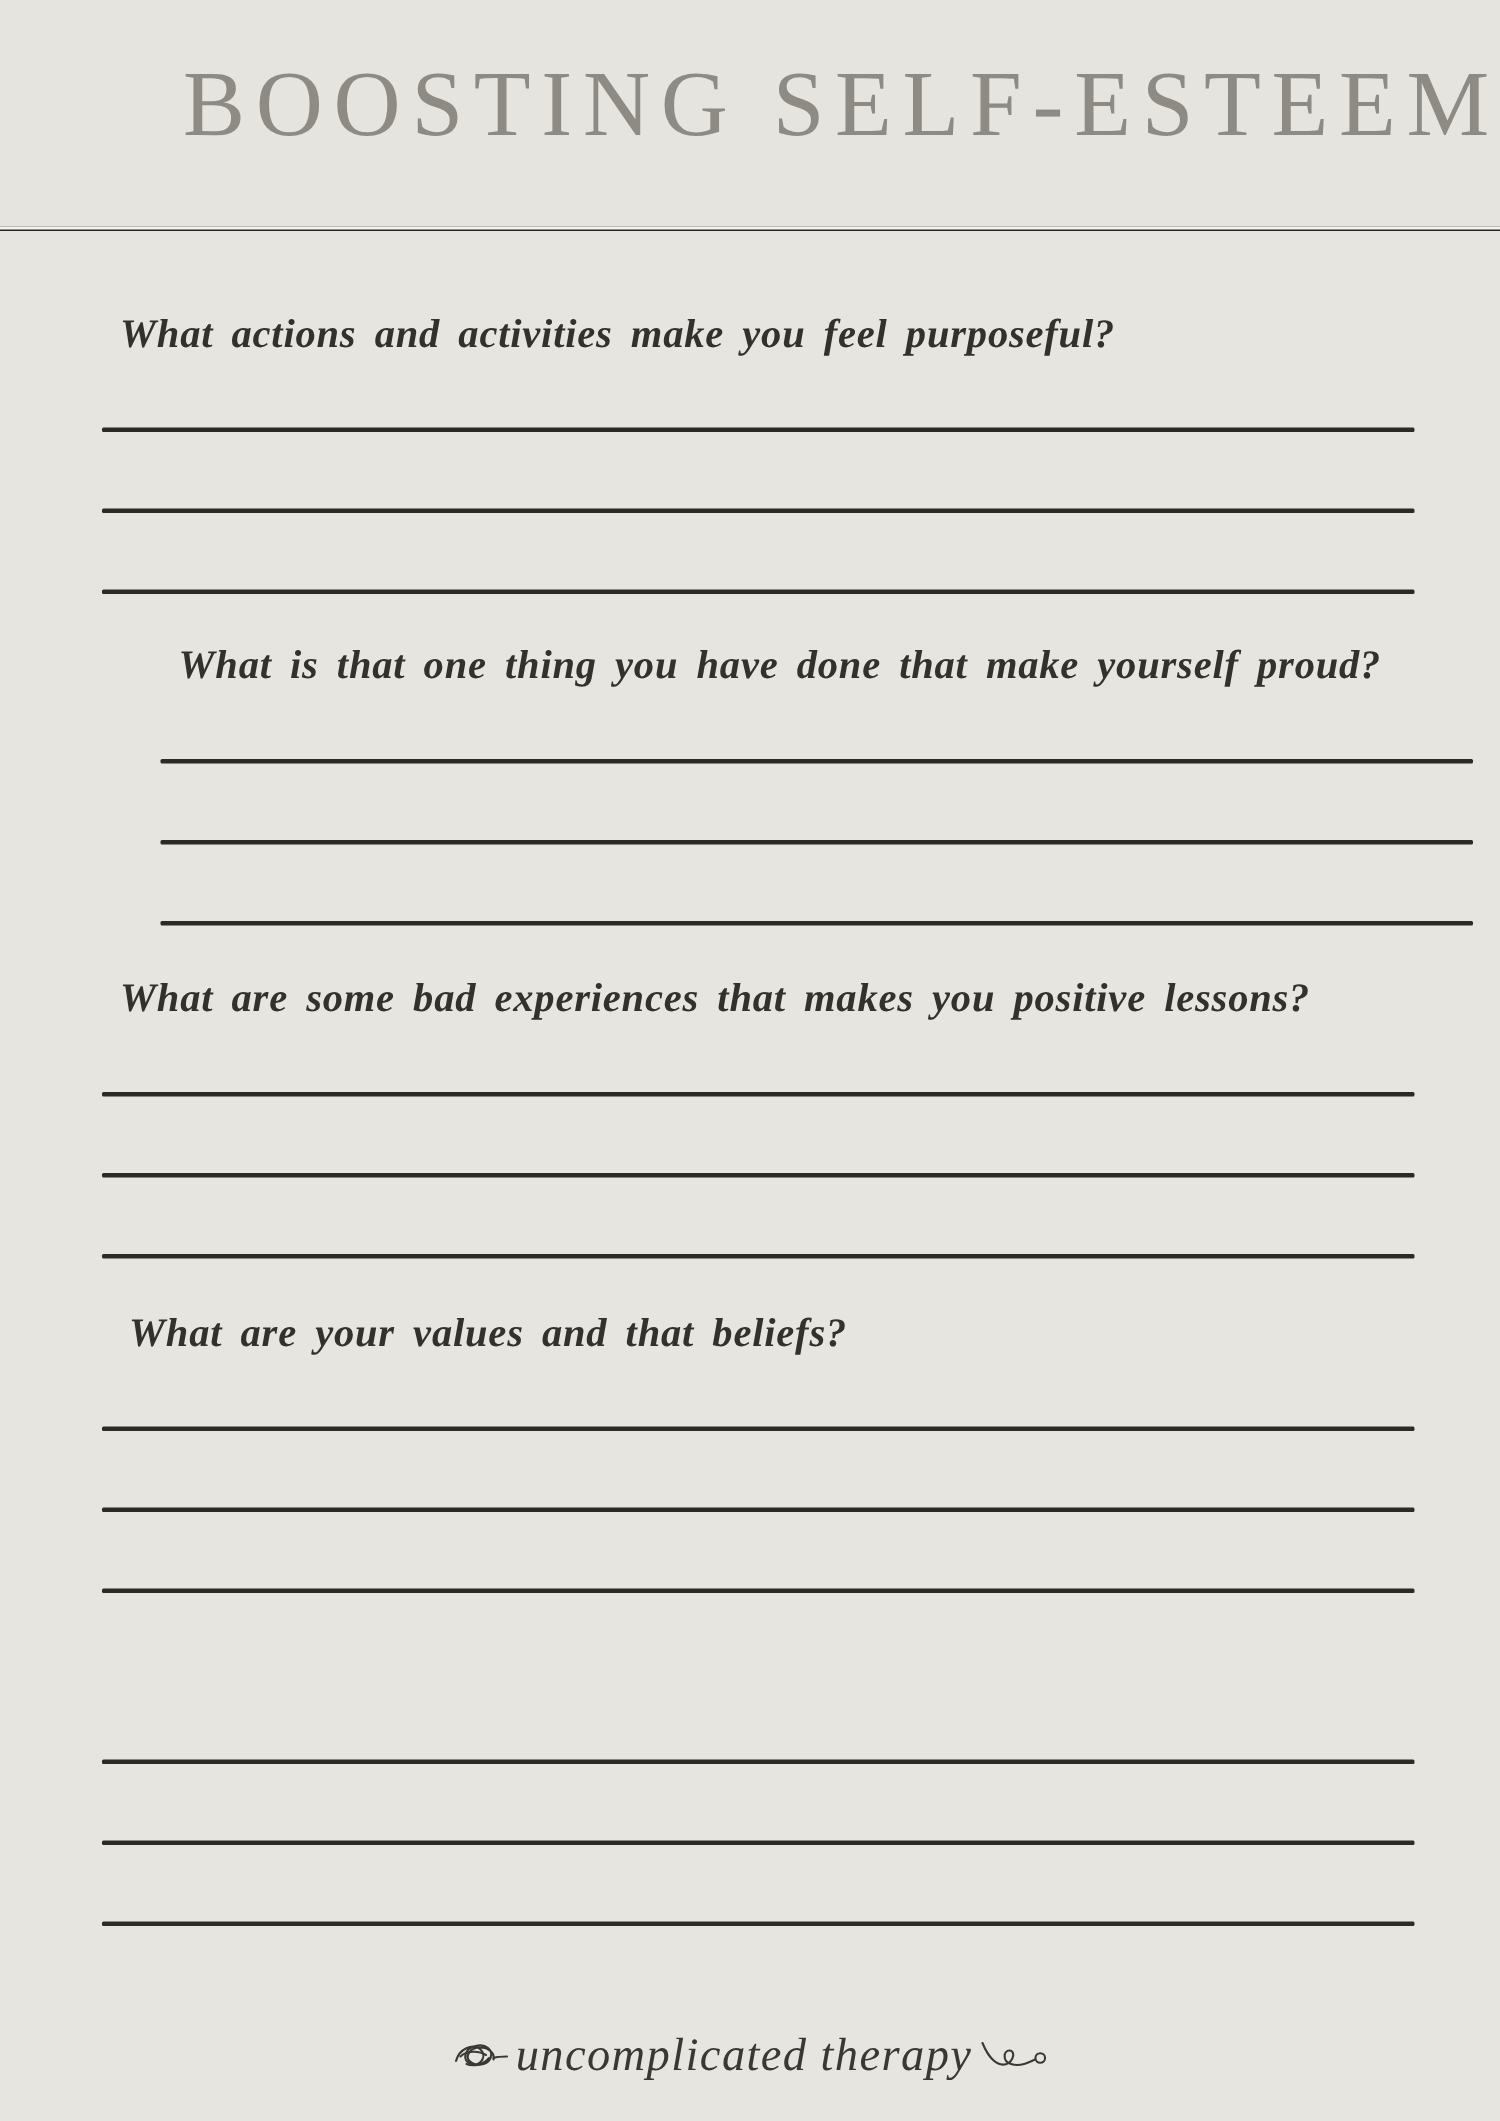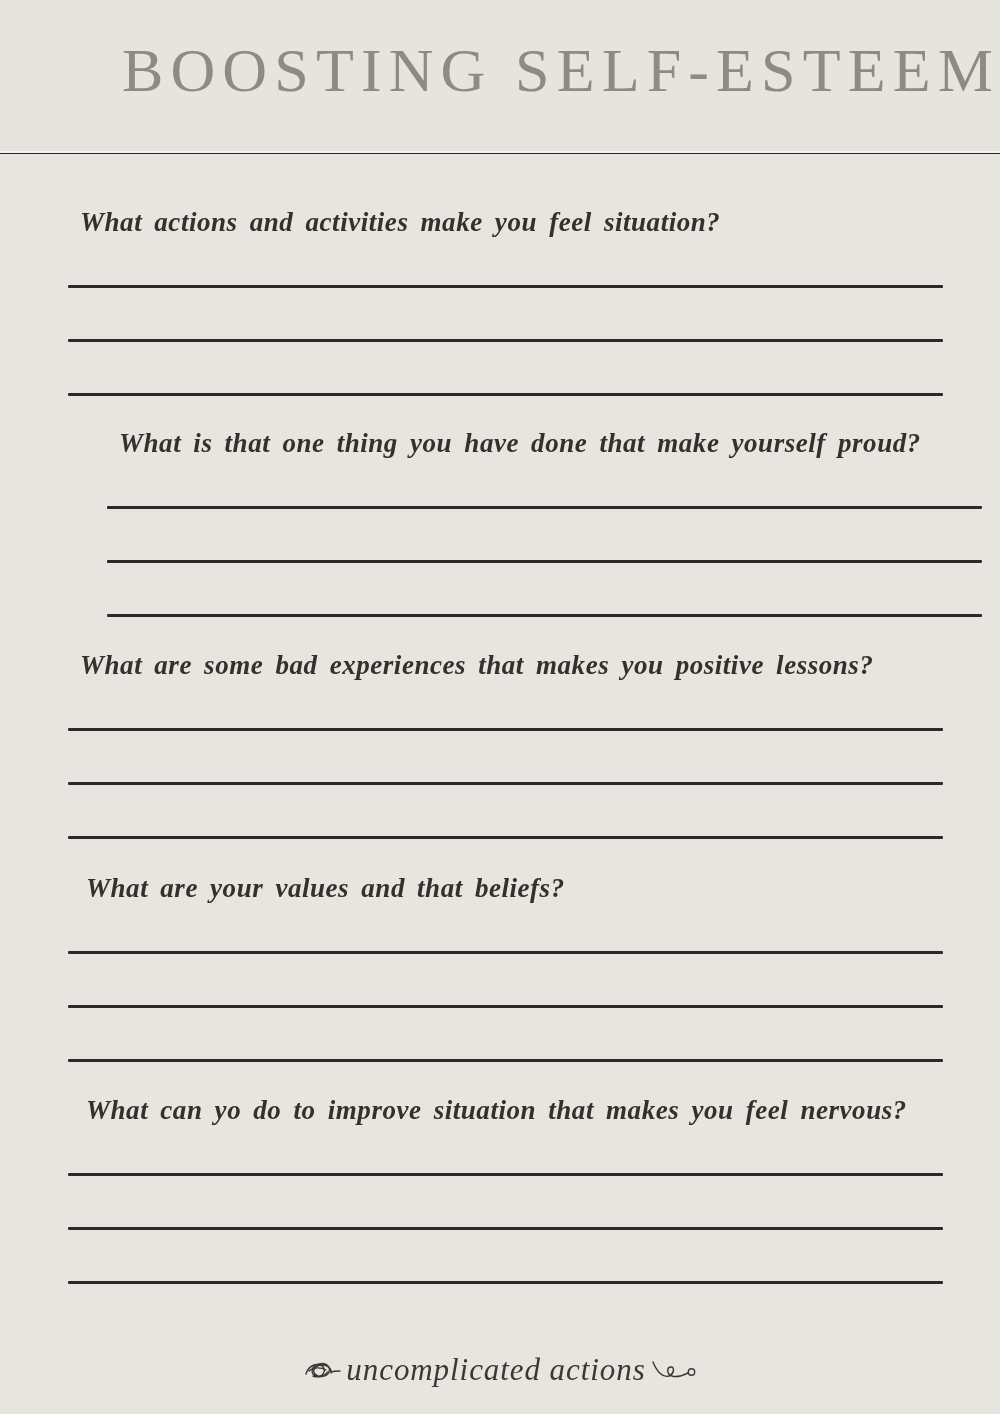--- a/index.html
+++ b/index.html
@@ -122,21 +122,21 @@
 
 <div class="page">
 
   <div class="header-band"></div>
 
   <h1 class="page-title">BOOSTING SELF-ESTEEM</h1>
 
   <div class="header-divider"></div>
 
   <div class="section s1">
-    <p class="question">What actions and activities make you feel situation?</p>
+    <p class="question">What actions and activities make you feel purposeful?</p>
     <div class="answer-line l1"></div>
     <div class="answer-line l2"></div>
     <div class="answer-line l3"></div>
   </div>
 
   <div class="section s2">
     <p class="question">What is that one thing you have done that make yourself proud?</p>
     <div class="answer-line l1"></div>
     <div class="answer-line l2"></div>
     <div class="answer-line l3"></div>
@@ -150,37 +150,36 @@
   </div>
 
   <div class="section s4">
     <p class="question">What are your values and that beliefs?</p>
     <div class="answer-line l1"></div>
     <div class="answer-line l2"></div>
     <div class="answer-line l3"></div>
   </div>
 
   <div class="section s5">
-    <p class="question">What can yo do to improve situation that makes you feel nervous?</p>
     <div class="answer-line l1"></div>
     <div class="answer-line l2"></div>
     <div class="answer-line l3"></div>
   </div>
 
   <div class="footer">
     <span>
       <svg width="40" height="34" viewBox="0 0 40 34" xmlns="http://www.w3.org/2000/svg">
         <g fill="none" stroke="#3a3833" stroke-width="1.4" stroke-linecap="round">
           <path d="M5 21 C 7 13 16 9 21 13 C 26 17 22 25 15 23 C 9 21 10 13 18 11 C 25 9 30 14 28 19 C 26 24 18 25 14 21 C 11 18 14 12 21 12 C 27 12 31 16 30 20"></path>
           <path d="M8 18 C 12 14 20 14 25 17 M 12 23 C 17 25 24 23 27 19"></path>
           <path d="M30 19 C 33 18 36 18 39 18"></path>
         </g>
       </svg>
     </span>
-    <span class="brand-text">uncomplicated actions</span>
+    <span class="brand-text">uncomplicated therapy</span>
     <span>
       <svg width="48" height="32" viewBox="0 0 48 32" xmlns="http://www.w3.org/2000/svg">
         <g fill="none" stroke="#3a3833" stroke-width="1.4" stroke-linecap="round">
           <path d="M2 8 C 6 18 12 24 18 22 C 23 20 24 13 20 13 C 16 13 15 20 21 22 C 27 24 33 21 37 19"></path>
           <circle cx="40.5" cy="18" r="3.2"></circle>
         </g>
       </svg>
     </span>
   </div>
 

